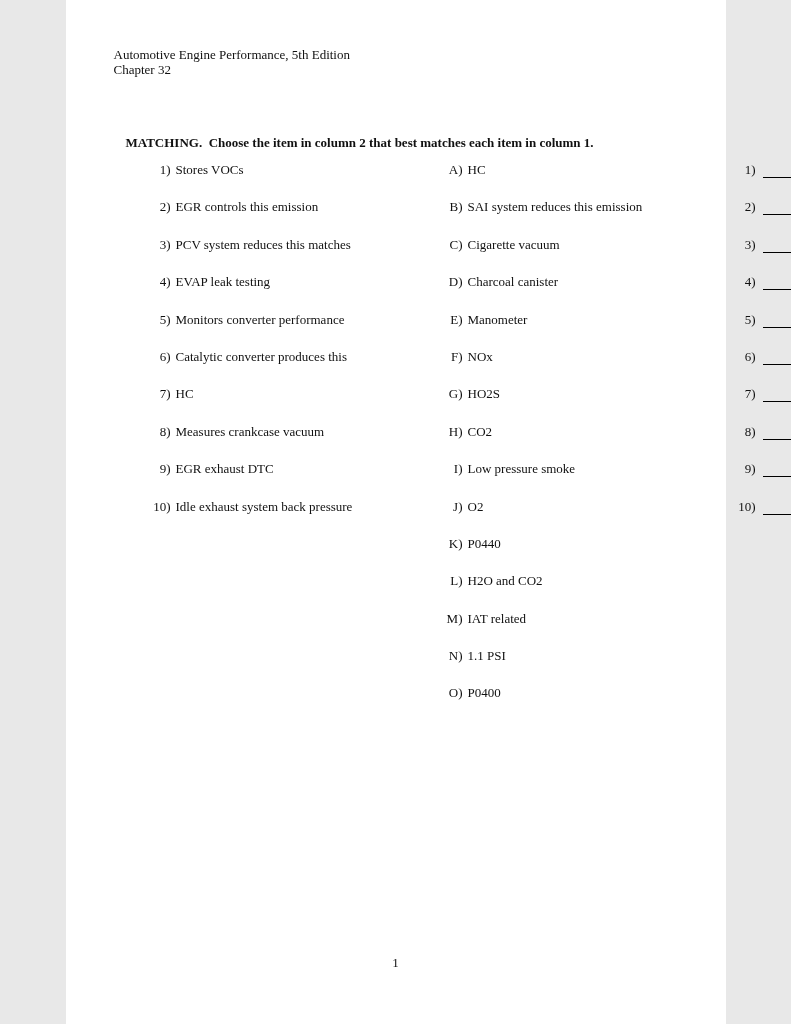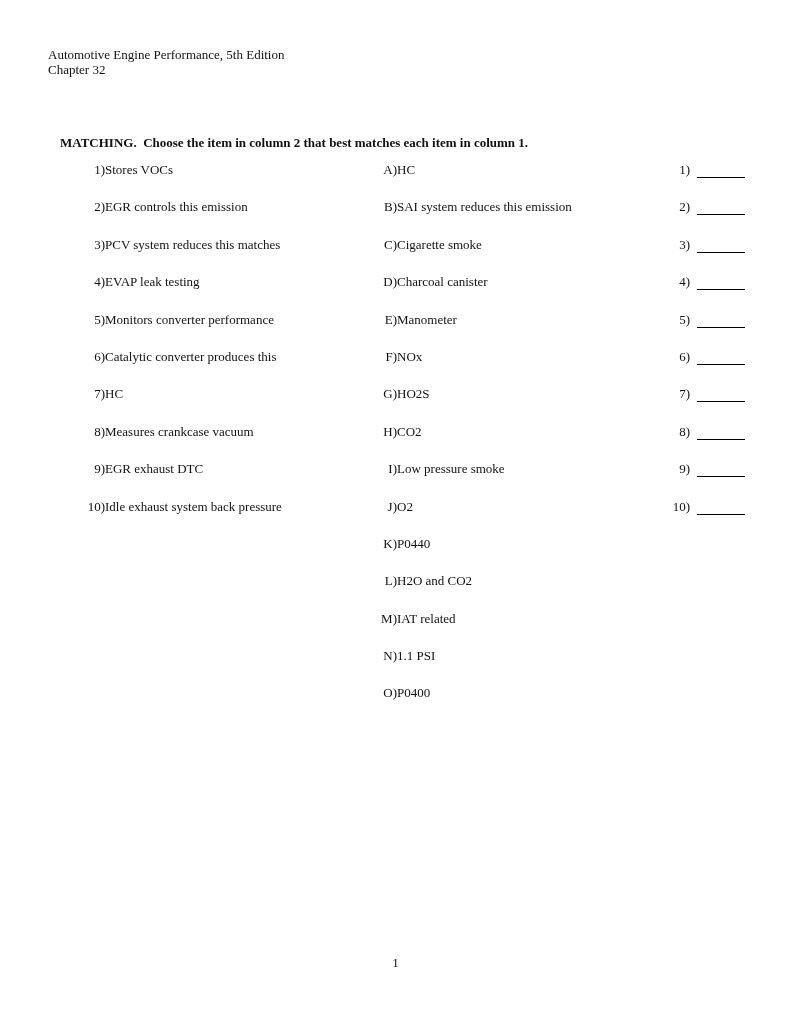--- a/index.html
+++ b/index.html
@@ -1,19 +1,19 @@
 <!DOCTYPE html>
 <html><head>
 <meta charset="utf-8">
 <style>
   * { box-sizing: border-box; }
   html, body { margin: 0; padding: 0; background: #e8e8e8; }
   .page {
     position: relative;
-    width: 791px;
+    width: 660px;
     height: 1024px;
     margin: 0 auto;
     background: #ffffff;
     font-family: "Liberation Serif", "DejaVu Serif", serif;
     font-size: 13px;
     color: #111111;
   }
   .doc-header {
     position: absolute;
     left: 48px;
@@ -65,21 +65,21 @@
     width: 37px;
     text-align: right;
     flex: none;
   }
   .ansnum {
     display: inline-block;
     width: 50px;
     text-align: right;
     flex: none;
   }
-  .txt { }
+  .txt { margin-left: 5px; }
   .answer-blank {
     display: inline-block;
     margin-left: 7px;
     margin-top: 3px;
     width: 48px;
     height: 13px;
     border-bottom: 1.2px solid #000;
   }
   .page-number {
     position: absolute;
@@ -149,21 +149,21 @@
     <div class="row">
         <span class="letter">A)</span>
         <span class="txt">HC</span>
       </div>
     <div class="row">
         <span class="letter">B)</span>
         <span class="txt">SAI system reduces this emission</span>
       </div>
     <div class="row">
         <span class="letter">C)</span>
-        <span class="txt">Cigarette smoke</span>
+        <span class="txt">Cigarette vacuum</span>
       </div>
     <div class="row">
         <span class="letter">D)</span>
         <span class="txt">Charcoal canister</span>
       </div>
     <div class="row">
         <span class="letter">E)</span>
         <span class="txt">Manometer</span>
       </div>
     <div class="row">

